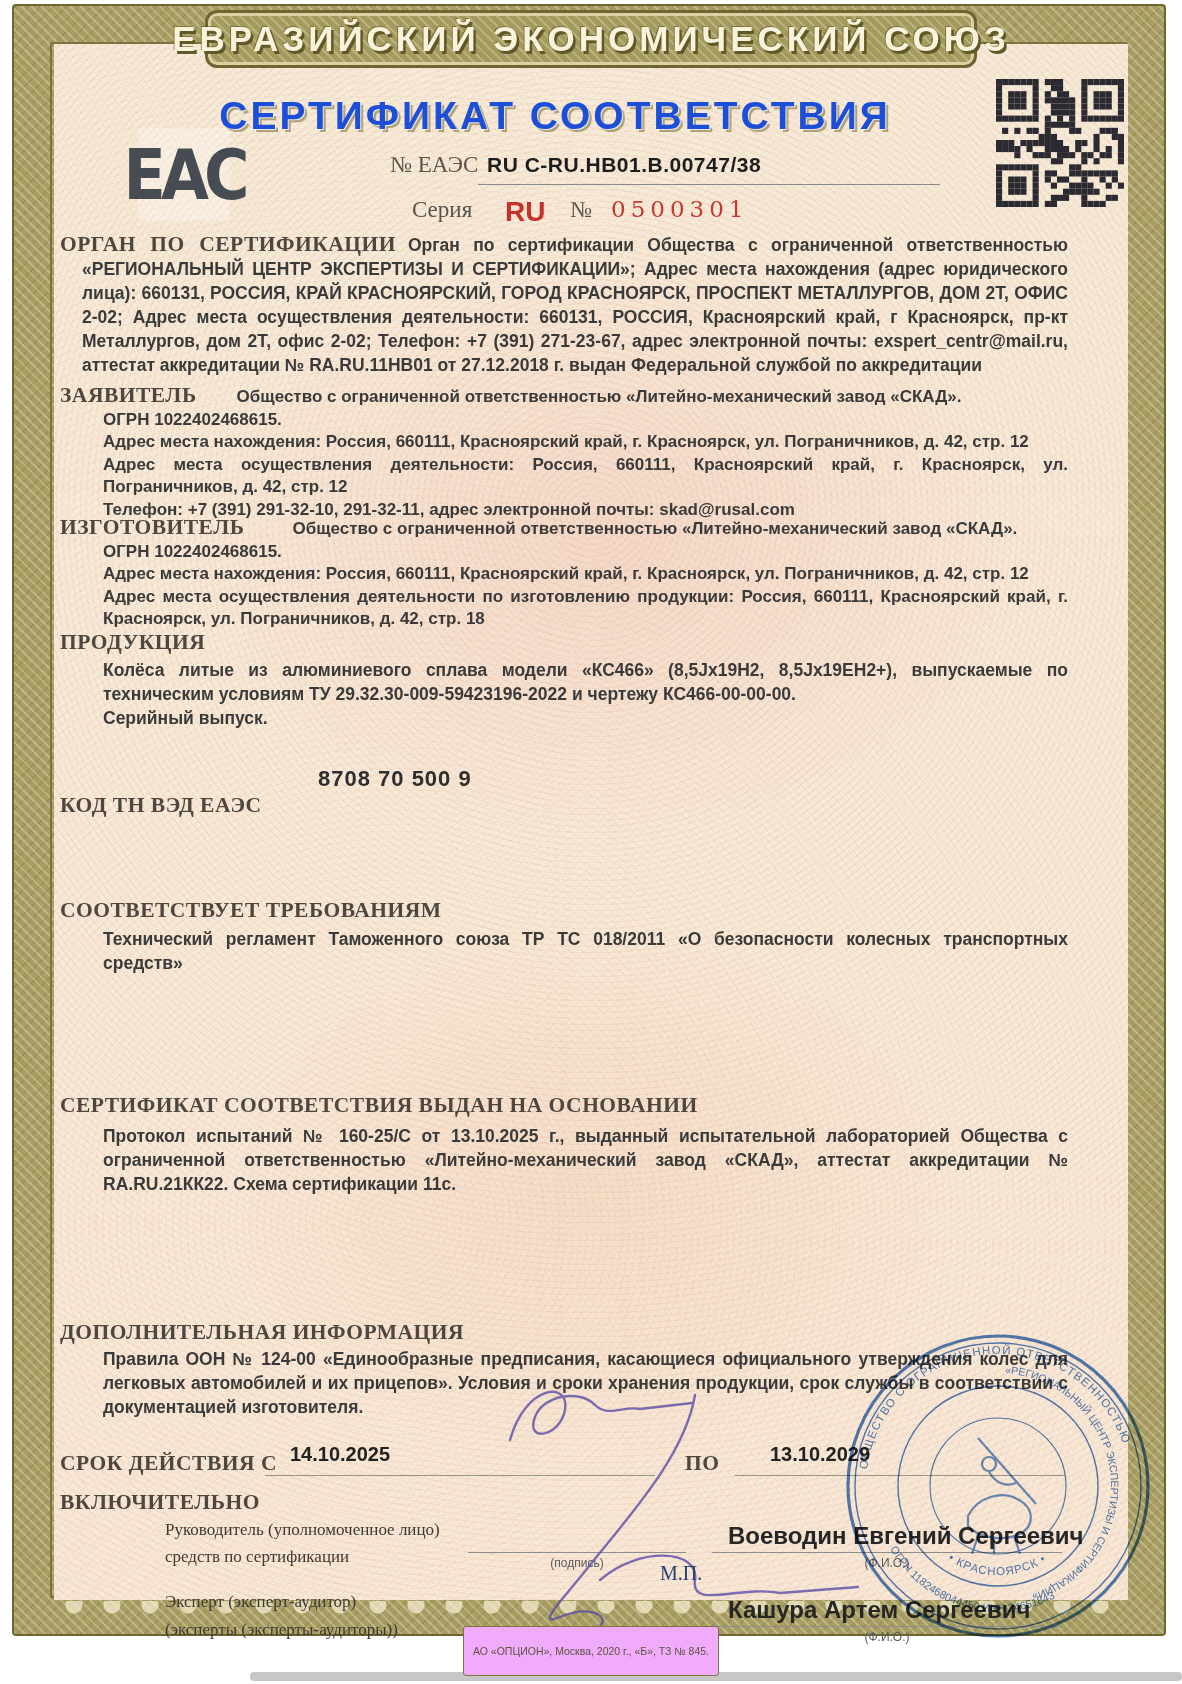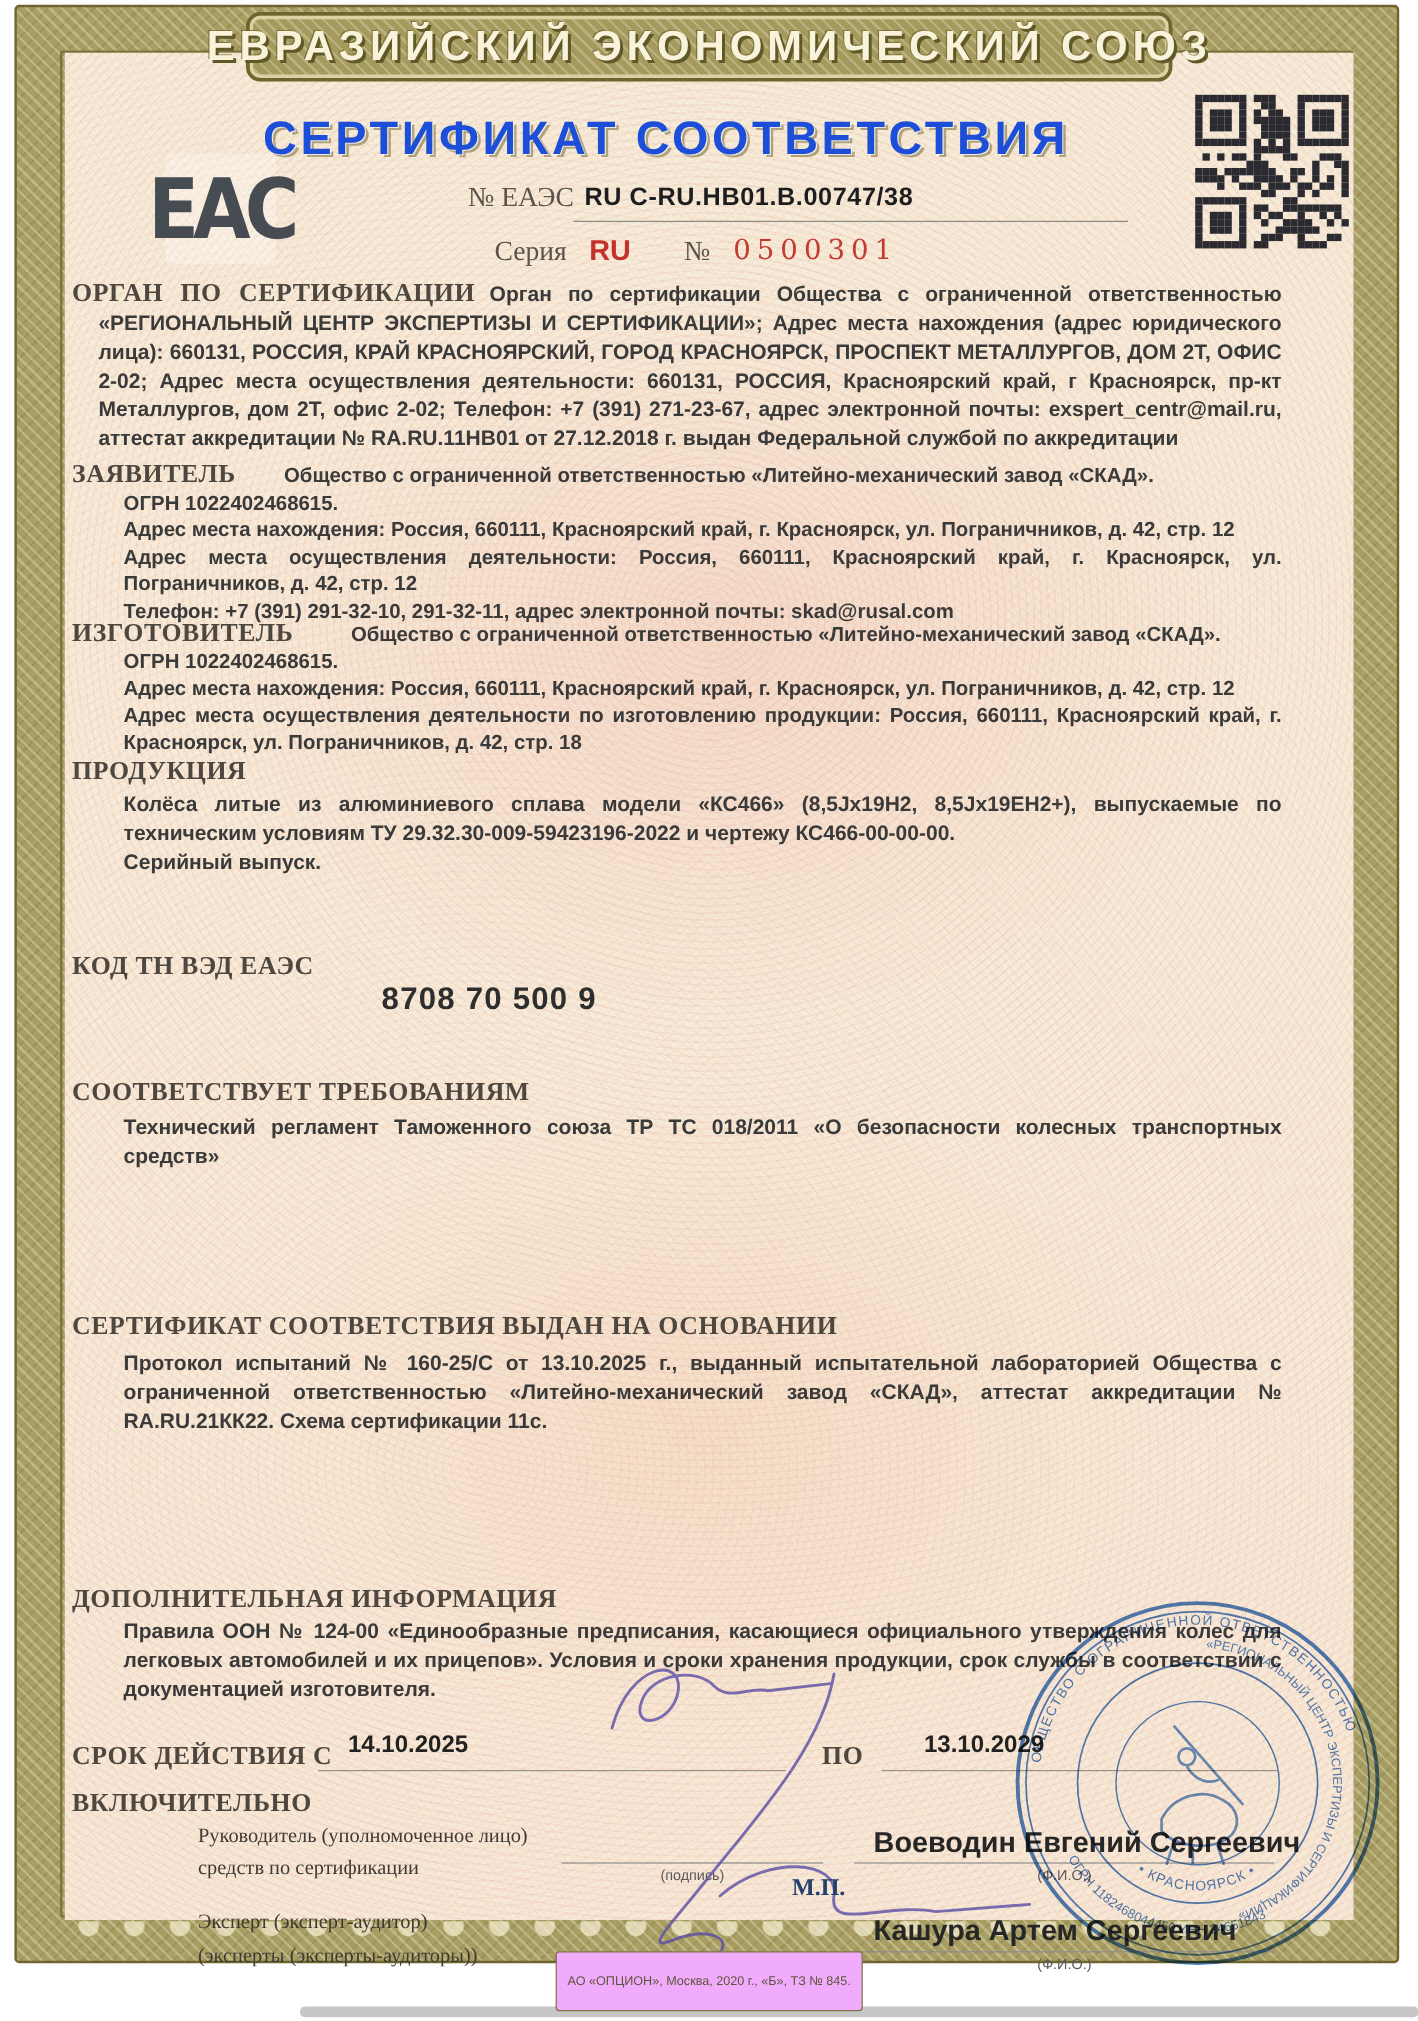--- a/index.html
+++ b/index.html
@@ -44,57 +44,57 @@
     background:rgba(255,255,255,0.28);border-radius:4px;}
   .eac span{font-family:"DejaVu Sans",sans-serif;font-size:62px;font-weight:bold;color:#474c52;
     letter-spacing:-5px;transform:scaleY(1.12);}
   .qr{position:absolute;left:993px;top:76px;z-index:4;}
   .num-line{position:absolute;top:152px;left:0;width:1182px;z-index:4;}
   .num-label{position:absolute;left:390px;top:0;font-family:"Liberation Serif",serif;font-size:23px;color:#5a534c;}
   .num-value{position:absolute;left:487px;top:1px;font-size:21px;font-weight:bold;color:#1d1d1f;letter-spacing:.5px;}
   .num-underline{position:absolute;left:478px;top:32px;width:462px;border-top:1.5px solid #8a8a8a;}
   .series-line{position:absolute;top:197px;left:0;width:1182px;z-index:4;}
   .series-label{position:absolute;left:412px;font-family:"Liberation Serif",serif;font-size:23px;color:#5a534c;}
-  .series-value{position:absolute;left:491px;top:-1px;font-size:24px;font-weight:bold;color:#c5302c;}
+  .series-value{position:absolute;left:505px;top:-1px;font-size:28px;font-weight:bold;color:#c5302c;}
   .blank-label{position:absolute;left:570px;font-family:"Liberation Serif",serif;font-size:23px;color:#5a534c;}
   .blank-number{position:absolute;left:611px;top:-1px;font-family:"DejaVu Serif",serif;font-size:23px;
     letter-spacing:5px;color:#c23a30;}
 
   
   .sec{position:absolute;left:60px;width:1008px;z-index:4;}
   .sec-head{font-family:"Liberation Serif",serif;font-weight:bold;font-size:21.5px;
     letter-spacing:.5px;color:#4d4740;}
   .body-t{font-size:17.5px;font-weight:bold;color:#3a3a3a;line-height:24px;text-align:justify;}
   .hang{padding-left:22px;text-indent:-22px;font-size:17.5px;font-weight:bold;color:#3a3a3a;
     line-height:24px;text-align:justify;}
   .hang .sec-head{padding-right:12px;}
   .ind{margin-left:43px;}
   .tight{line-height:22.5px;font-size:17px;}
   .gap40{margin-left:40px;}
   .gap48{margin-left:48px;}
-  .code-value{position:absolute;left:318px;top:817px;z-index:4;font-size:26px;font-weight:bold;
+  .code-value{position:absolute;left:318px;top:766px;z-index:4;font-size:22px;font-weight:bold;
     color:#2e2e2e;letter-spacing:1px;}
 
   
   .validity{position:absolute;left:60px;top:1443px;width:1010px;z-index:4;height:90px;}
   .v-from{position:absolute;left:0;top:8px;}
   .v-date1{position:absolute;left:230px;top:0;font-size:20px;font-weight:bold;color:#222;}
   .v-to{position:absolute;left:625px;top:8px;}
   .v-date2{position:absolute;left:710px;top:0;font-size:20px;font-weight:bold;color:#222;}
   .v-line1{position:absolute;left:205px;top:32px;width:390px;border-top:1px solid #9a9288;}
   .v-line2{position:absolute;left:675px;top:32px;width:330px;border-top:1px solid #9a9288;}
   .v-incl{position:absolute;left:0;top:47px;}
 
   
   .sig{position:absolute;z-index:4;}
   .role{font-family:"Liberation Serif",serif;font-size:17px;color:#3e3933;line-height:27px;}
   .sig-line{border-top:1px solid #8d8d8d;}
   .caption{font-size:12px;color:#5a5a5a;text-align:center;}
   .sig-name{font-size:24px;font-weight:bold;color:#262626;white-space:nowrap;}
-  .mp{font-family:"Liberation Serif",serif;font-size:20px;font-weight:bold;color:#24406e;z-index:7;}
+  .mp{font-family:"Liberation Serif",serif;font-size:20px;font-weight:normal;color:#24406e;z-index:7;}
 
   .stamp{position:absolute;left:828px;top:1316px;z-index:6;opacity:.88;mix-blend-mode:multiply;}
   .scribbles{position:absolute;left:440px;top:1365px;z-index:5;}
 
   .print-box{position:absolute;left:50%;bottom:8px;transform:translateX(-50%);z-index:6;
     background:#f0abfc;border:1px solid #7c7340;border-radius:3px;padding:18px 9px;
     font-size:10.5px;color:#5c553a;white-space:nowrap;}
   .scan-bar{position:absolute;left:250px;top:1672px;width:932px;height:9px;background:#bdbdbd;
     border-radius:4px;opacity:.85;z-index:0;}
 </style>

